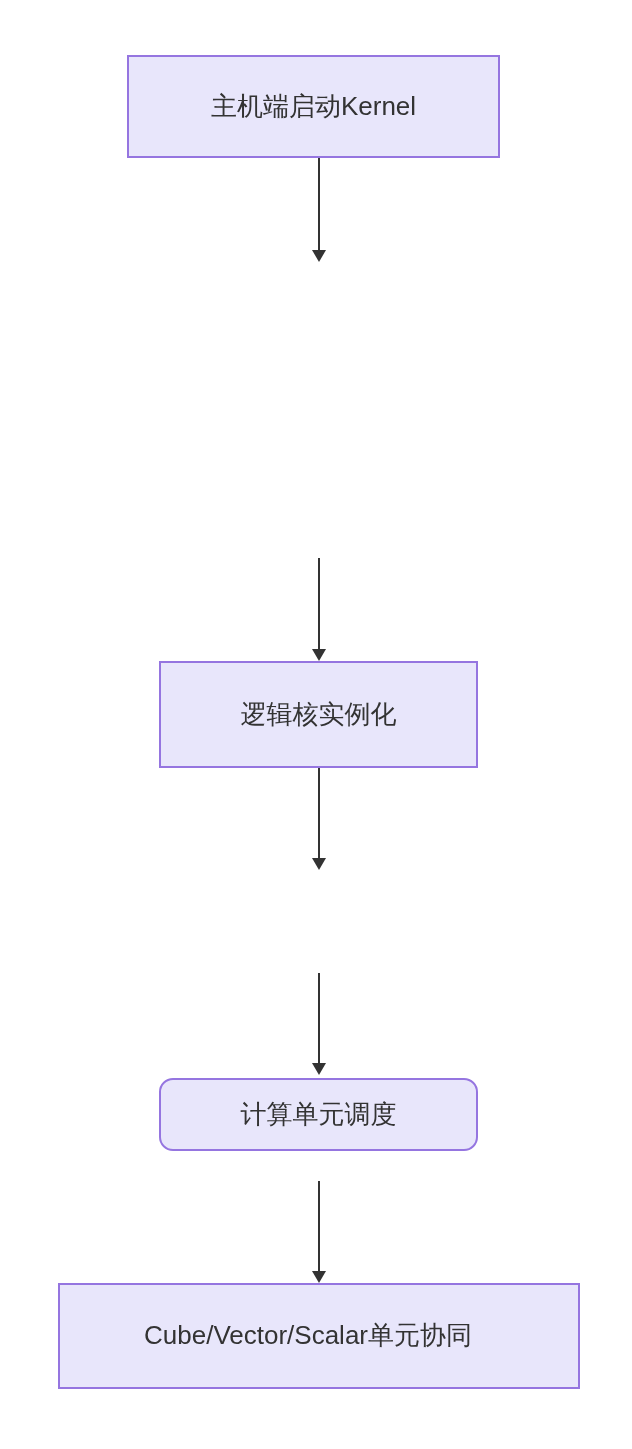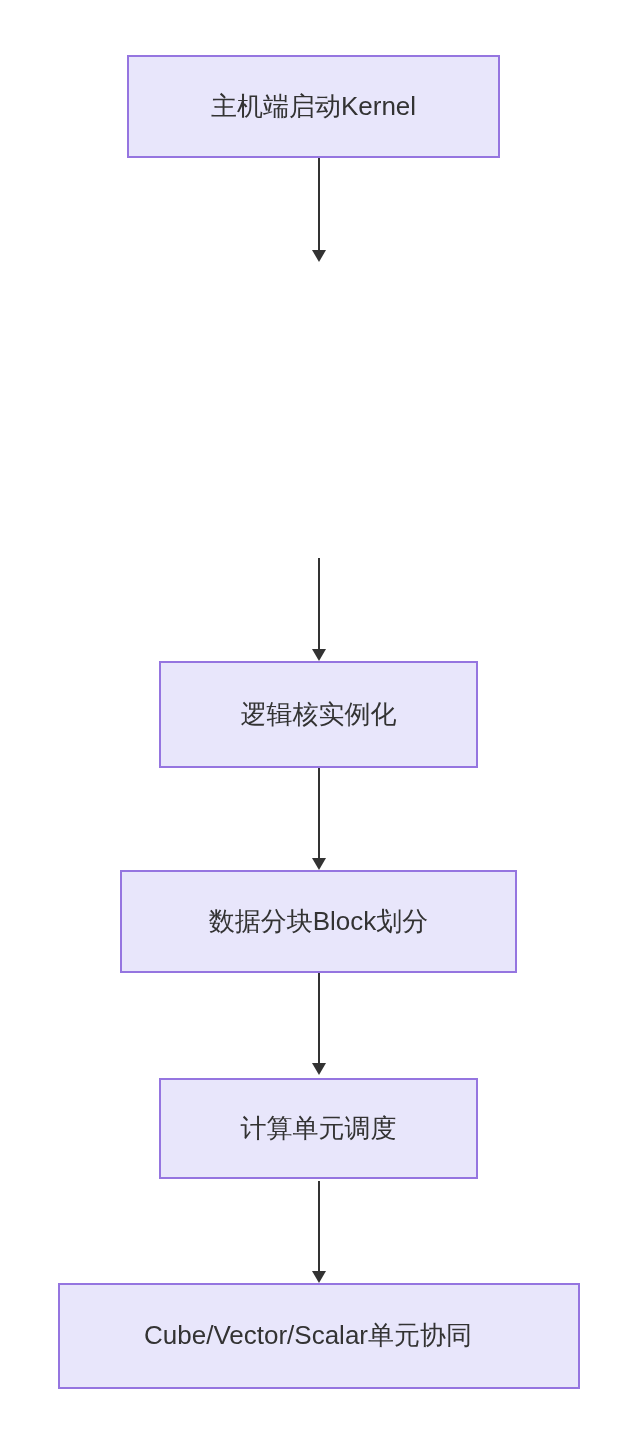--- a/index.html
+++ b/index.html
@@ -114,25 +114,22 @@
 
   <div class="node rect" style="left:127px; top:55px; width:373px; height:103px;">
     <span class="label">主机端启动Kernel</span>
   </div>
 
 
   <div class="node rect" style="left:159px; top:661px; width:319px; height:107px;">
     <span class="label">逻辑核实例化</span>
   </div>
 
-  <div class="node rect" style="left:120px; top:870px; width:397px; height:103px;">
-    <span class="label">数据分块Block划分</span>
-  </div>
 
-  <div class="node rect" style="left:159px; top:1078px; width:319px; height:101px;">
+  <div class="node rect" style="left:159px; top:1078px; width:319px; height:73px;border-radius:14px;">
     <span class="label">计算单元调度</span>
   </div>
 
   <div class="node rect clipped" style="left:58px; top:1283px; width:522px; height:106px;">
     <span class="label">Cube/Vector/Scalar单元协同</span>
   </div>
 
 </div>
 
 </body></html>

